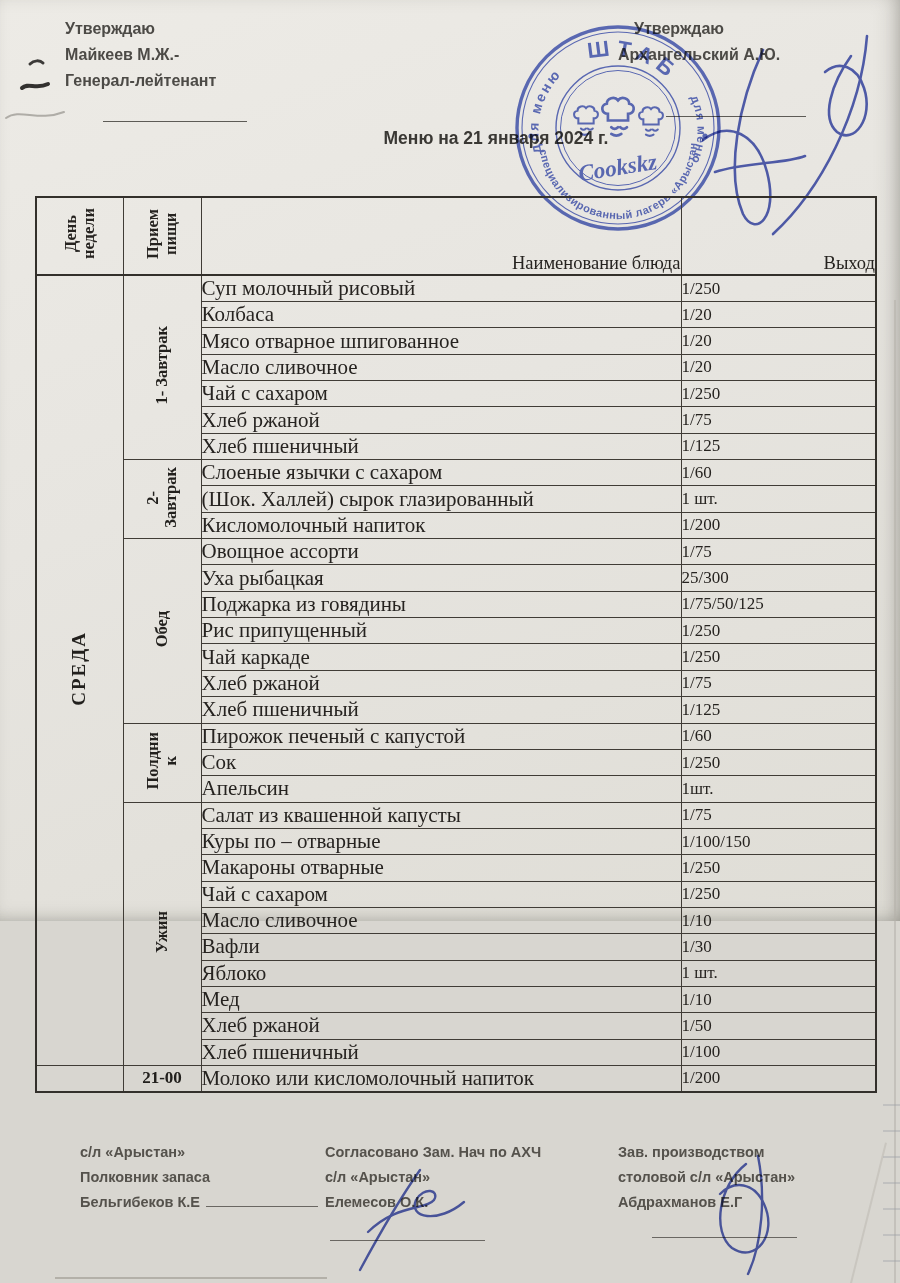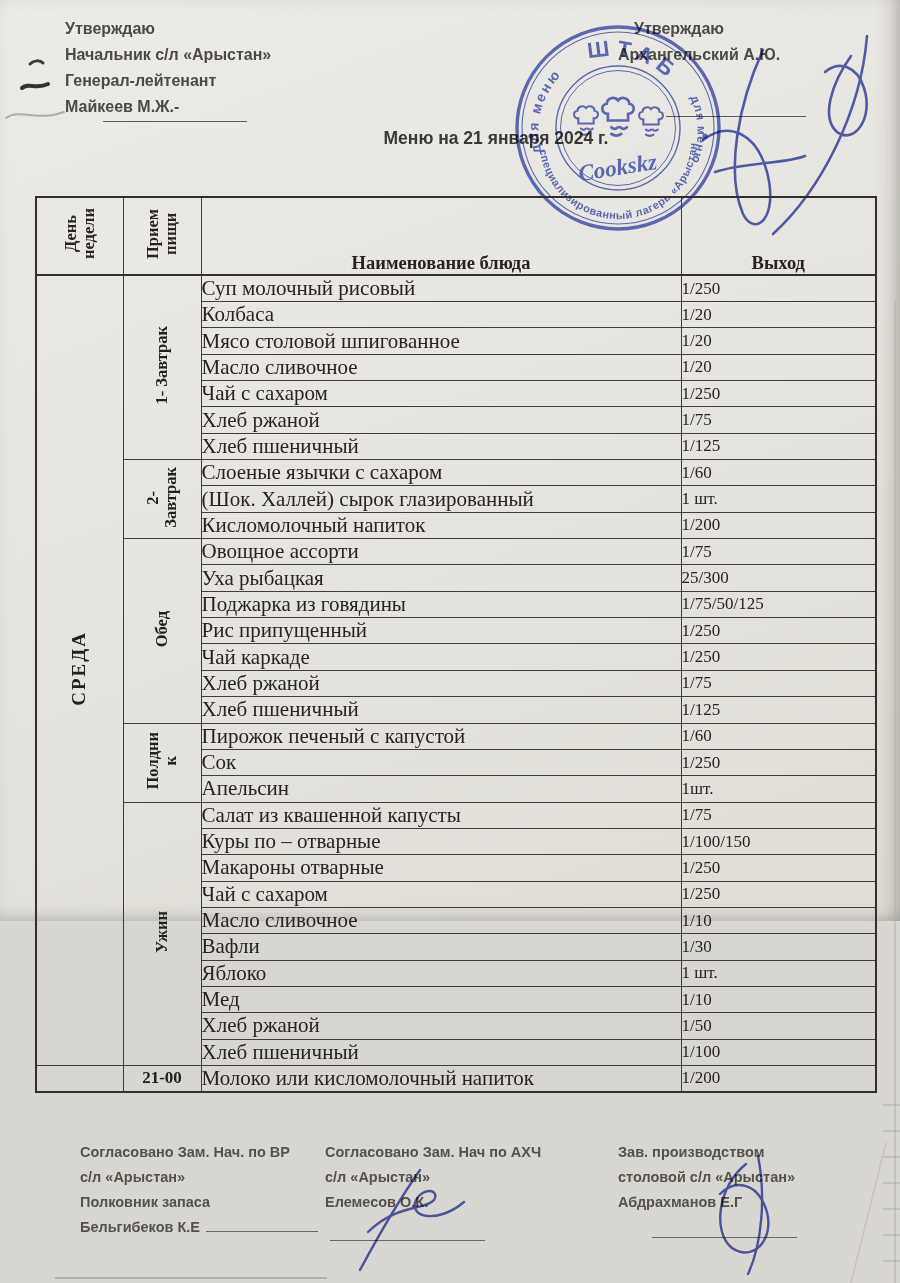--- a/index.html
+++ b/index.html
@@ -25,21 +25,21 @@
   svg{position:absolute;}
   #stamp{left:505px;top:20px;mix-blend-mode:multiply;opacity:.88;}
   #sig-top{left:655px;top:22px;mix-blend-mode:multiply;}
   .bluesig{left:0;top:0;mix-blend-mode:multiply;}
   
   #menu-table{position:absolute;left:35px;top:196px;border-collapse:collapse;table-layout:fixed;width:840px;}
   #menu-table th,#menu-table td{border:1.5px solid #403c36;padding:0;}
   #menu-table{border:2.5px solid #33302b;}
   #menu-table thead th{height:76px;border-bottom:2.3px solid #33302b;}
   #menu-table tbody tr{height:26.35px;}
-  th.h-dish,th.h-out{font-family:"Liberation Serif",serif;font-weight:bold;font-size:18.5px;color:#262320;text-align:center;vertical-align:bottom;padding-bottom:4px;}
+  th.h-dish,th.h-out{font-family:"Liberation Serif",serif;font-weight:normal;font-size:18.5px;color:#262320;text-align:right;vertical-align:bottom;padding-bottom:4px;}
   .vert{writing-mode:vertical-rl;transform:rotate(180deg);white-space:pre-line;display:inline-block;line-height:1.08;}
   th .vert{font-family:"Liberation Serif",serif;font-weight:bold;font-size:16.5px;color:#262320;}
   td.day-cell{text-align:center;vertical-align:middle;}
   .day-label{font-family:"Liberation Serif",serif;font-weight:bold;font-size:19px;letter-spacing:2px;color:#22201d;}
   td.meal-cell{text-align:center;vertical-align:middle;}
   .meal-label{font-family:"Liberation Serif",serif;font-weight:bold;font-size:16.5px;color:#22201d;}
   td.meal-time{font-family:"Liberation Serif",serif;font-weight:bold;font-size:17px;text-align:center;vertical-align:middle;color:#22201d;margin-left:28px;}
   td.dish{font-family:"Liberation Serif",serif;font-size:21px;color:#262320;padding-left:9px;vertical-align:middle;}
   td.out{font-family:"Liberation Serif",serif;font-size:17px;color:#262320;padding-left:11px;vertical-align:middle;}
   
@@ -58,23 +58,22 @@
   #crease{position:absolute;left:862px;top:1140px;width:2px;height:190px;background:#b9b6ae;opacity:.5;transform:rotate(14deg);}
   #marks{left:4px;top:52px;}
 </style>
 </head>
 <body>
 
 <div id="page">
 
   <div class="approval" id="approval-left">
     <div>Утверждаю</div>
-    <div>Начальник с/л «Арыстан»</div>
+    <div>Майкеев М.Ж.-</div>
     <div>Генерал-лейтенант</div>
-    <div>Майкеев М.Ж.-</div>
   </div>
   <div class="sigline" id="sigline-left"></div>
 
   <div class="approval" id="approval-right">
     <div class="l1">Утверждаю</div>
     <div>Архангельский А.Ю.</div>
   </div>
   <div class="sigline" id="sigline-right"></div>
 
   <div id="menu-title">Меню на 21 января 2024 г.</div>
@@ -164,21 +163,21 @@
           <td class="day-cell" rowspan="30"><span class="vert day-label">СРЕДА</span></td>
           <td rowspan="7" class="meal-cell"><span class="vert meal-label">1- Завтрак</span></td>
           <td class="dish">Суп молочный рисовый</td>
           <td class="out">1/250</td>
         </tr>
         <tr>
           <td class="dish">Колбаса</td>
           <td class="out">1/20</td>
         </tr>
         <tr>
-          <td class="dish">Мясо столовой шпигованное</td>
+          <td class="dish">Мясо отварное шпигованное</td>
           <td class="out">1/20</td>
         </tr>
         <tr>
           <td class="dish">Масло сливочное</td>
           <td class="out">1/20</td>
         </tr>
         <tr>
           <td class="dish">Чай с сахаром</td>
           <td class="out">1/250</td>
         </tr>
@@ -291,21 +290,20 @@
         <tr>
           <td class="day-cell"></td>
           <td rowspan="1" class="meal-time">21-00</td>
           <td class="dish">Молоко или кисломолочный напиток</td>
           <td class="out">1/200</td>
         </tr>
       </tbody>
   </table>
 
   <div class="signoff" id="signoff-0">
-    <div>Согласовано Зам. Нач. по ВР</div>
     <div>с/л «Арыстан»</div>
     <div>Полковник запаса</div>
     <div><span>Бельгибеков К.Е</span><span class="inline-line"></span></div>
   </div>
   <div class="signoff" id="signoff-1">
     <div>Согласовано Зам. Нач по АХЧ</div>
     <div>с/л «Арыстан»</div>
     <div>Елемесов О.К.</div>
   </div>
   <div class="foot-line" id="footline-1"></div>

